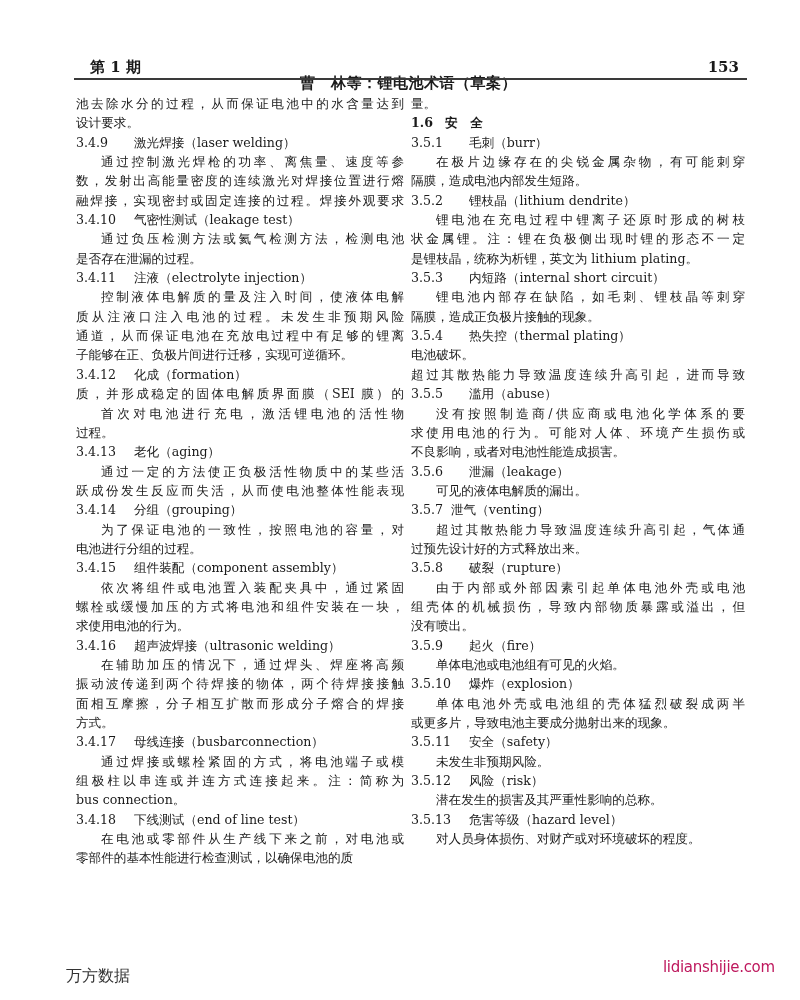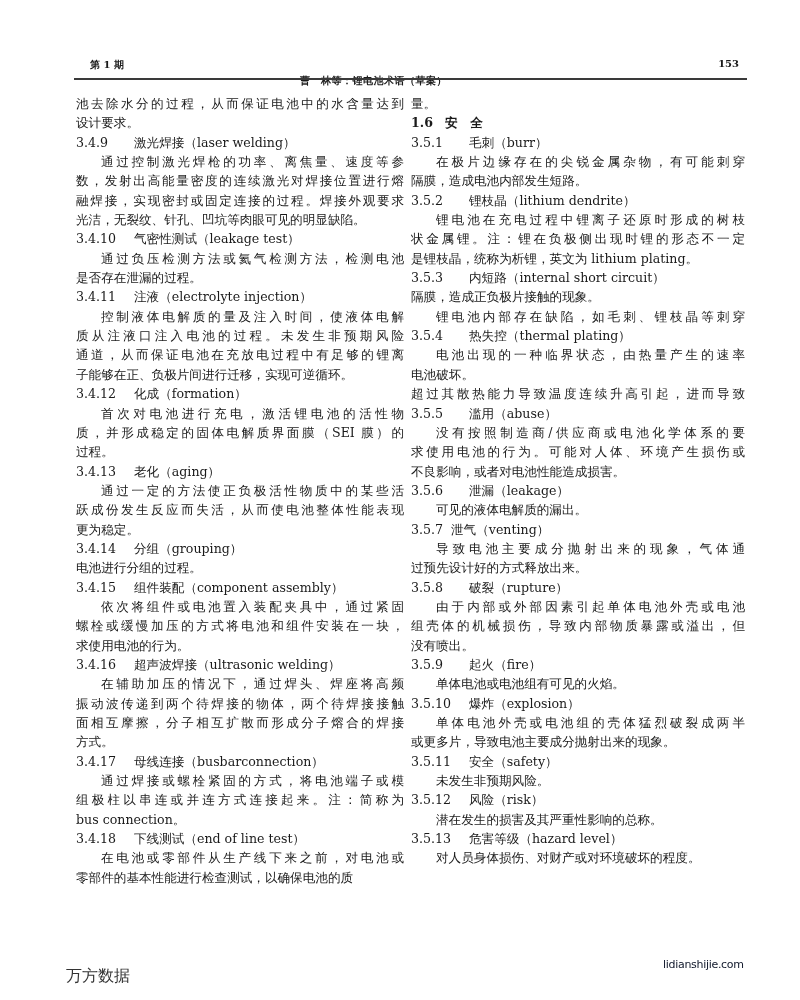--- a/index.html
+++ b/index.html
@@ -3,21 +3,21 @@
 <meta charset="utf-8">
 <style>
   html, body { margin: 0; padding: 0; background: #ffffff; }
   body {
     width: 800px; height: 1000px; position: relative; overflow: hidden;
     font-family: "DejaVu Serif", "Liberation Serif", serif;
     color: #1a1a1a;
   }
   .header {
     position: absolute; left: 74px; top: 58px; width: 673px; height: 22px;
-    font-size: 10px; font-weight: bold;
+    font-size: 15px; font-weight: bold;
   }
   .header .issue { position: absolute; left: 16px; top: 0; }
   .header .title { position: absolute; left: 226px; top: 16px; letter-spacing: 0.5px; }
   .header .page  { position: absolute; right: 8px; top: 0; }
   .rule {
     position: absolute; left: 74px; top: 78px; width: 673px; height: 2px;
     background: #3a3a3a;
   }
   .col {
     position: absolute; top: 94px;
@@ -32,59 +32,58 @@
   .term.tight .num { min-width: 40px; }
   .section { white-space: nowrap; height: 19.35px; font-weight: bold; }
   .section .num { display: inline-block; min-width: 34px; }
   .indent { padding-left: 25px; }
   .footer-left {
     position: absolute; left: 66px; top: 966px;
     font-family: "DejaVu Sans", sans-serif; font-size: 16px; color: #333;
   }
   .footer-right {
     position: absolute; left: 663px; top: 958px;
-    font-family: "DejaVu Sans", sans-serif; font-size: 11px; color: #0f172a;
+    font-family: "DejaVu Sans", sans-serif; font-size: 15px; color: #be185d;
     letter-spacing: -0.3px;
   }
 </style>
 </head>
 <body>
 
 <div class="header">
   <span class="issue">第 1 期</span>
   <span class="title">曹　林等：锂电池术语（草案）</span>
   <span class="page">153</span>
 </div>
 <div class="rule"></div>
 
 <div class="col left">
     <div class="line">池去除水分的过程，从而保证电池中的水含量达到</div>
     <div class="line last">设计要求。</div>
     <div class="term"><span class="num">3.4.9</span><span>激光焊接（laser welding）</span></div>
     <div class="line indent">通过控制激光焊枪的功率、离焦量、速度等参</div>
     <div class="line">数，发射出高能量密度的连续激光对焊接位置进行熔</div>
     <div class="line">融焊接，实现密封或固定连接的过程。焊接外观要求</div>
-    <div class="line last">光洁，无裂纹、针孔、凹坑等肉眼可见的明显缺陷。</div>
     <div class="term"><span class="num">3.4.10</span><span>气密性测试（leakage test）</span></div>
     <div class="line indent">通过负压检测方法或氦气检测方法，检测电池</div>
     <div class="line last">是否存在泄漏的过程。</div>
     <div class="term"><span class="num">3.4.11</span><span>注液（electrolyte injection）</span></div>
     <div class="line indent">控制液体电解质的量及注入时间，使液体电解</div>
     <div class="line">质从注液口注入电池的过程。未发生非预期风险</div>
     <div class="line">通道，从而保证电池在充放电过程中有足够的锂离</div>
     <div class="line last">子能够在正、负极片间进行迁移，实现可逆循环。</div>
     <div class="term"><span class="num">3.4.12</span><span>化成（formation）</span></div>
+    <div class="line">质，并形成稳定的固体电解质界面膜（SEI 膜）的</div>
     <div class="line indent">首次对电池进行充电，激活锂电池的活性物</div>
-    <div class="line">质，并形成稳定的固体电解质界面膜（SEI 膜）的</div>
     <div class="line last">过程。</div>
     <div class="term"><span class="num">3.4.13</span><span>老化（aging）</span></div>
     <div class="line indent">通过一定的方法使正负极活性物质中的某些活</div>
     <div class="line">跃成份发生反应而失活，从而使电池整体性能表现</div>
-    <div class="line last">更为稳定。</div>
     <div class="term"><span class="num">3.4.14</span><span>分组（grouping）</span></div>
+    <div class="line indent">为了保证电池的一致性，按照电池的容量，对</div>
     <div class="line last">电池进行分组的过程。</div>
     <div class="term"><span class="num">3.4.15</span><span>组件装配（component assembly）</span></div>
     <div class="line indent">依次将组件或电池置入装配夹具中，通过紧固</div>
     <div class="line">螺栓或缓慢加压的方式将电池和组件安装在一块，</div>
     <div class="line last">求使用电池的行为。</div>
     <div class="term"><span class="num">3.4.16</span><span>超声波焊接（ultrasonic welding）</span></div>
     <div class="line indent">在辅助加压的情况下，通过焊头、焊座将高频</div>
     <div class="line">振动波传递到两个待焊接的物体，两个待焊接接触</div>
     <div class="line">面相互摩擦，分子相互扩散而形成分子熔合的焊接</div>
     <div class="line last">方式。</div>
@@ -100,34 +99,33 @@
     <div class="line last">量。</div>
     <div class="section"><span class="num">1.6</span><span>安　全</span></div>
     <div class="term"><span class="num">3.5.1</span><span>毛刺（burr）</span></div>
     <div class="line indent">在极片边缘存在的尖锐金属杂物，有可能刺穿</div>
     <div class="line last">隔膜，造成电池内部发生短路。</div>
     <div class="term"><span class="num">3.5.2</span><span>锂枝晶（lithium dendrite）</span></div>
     <div class="line indent">锂电池在充电过程中锂离子还原时形成的树枝</div>
     <div class="line">状金属锂。注：锂在负极侧出现时锂的形态不一定</div>
     <div class="line last">是锂枝晶，统称为析锂，英文为 lithium plating。</div>
     <div class="term"><span class="num">3.5.3</span><span>内短路（internal short circuit）</span></div>
+    <div class="line indent">锂电池内部存在缺陷，如毛刺、锂枝晶等刺穿</div>
     <div class="line last">隔膜，造成正负极片接触的现象。</div>
-    <div class="line indent">锂电池内部存在缺陷，如毛刺、锂枝晶等刺穿</div>
     <div class="term"><span class="num">3.5.4</span><span>热失控（thermal plating）</span></div>
-    <div class="line indent">电池出现的一种临界状态，由热量产生的速率</div>
     <div class="line last">电池破坏。</div>
     <div class="line">超过其散热能力导致温度连续升高引起，进而导致</div>
     <div class="term"><span class="num">3.5.5</span><span>滥用（abuse）</span></div>
     <div class="line indent">没有按照制造商/供应商或电池化学体系的要</div>
     <div class="line">求使用电池的行为。可能对人体、环境产生损伤或</div>
     <div class="line last">不良影响，或者对电池性能造成损害。</div>
     <div class="term"><span class="num">3.5.6</span><span>泄漏（leakage）</span></div>
     <div class="line last indent">可见的液体电解质的漏出。</div>
     <div class="term tight"><span class="num">3.5.7</span><span>泄气（venting）</span></div>
-    <div class="line indent">导致电池主要成分抛射出来的现象，气体通</div>
+    <div class="line indent">超过其散热能力导致温度连续升高引起，气体通</div>
     <div class="line last">过预先设计好的方式释放出来。</div>
     <div class="term"><span class="num">3.5.8</span><span>破裂（rupture）</span></div>
     <div class="line indent">由于内部或外部因素引起单体电池外壳或电池</div>
     <div class="line">组壳体的机械损伤，导致内部物质暴露或溢出，但</div>
     <div class="line last">没有喷出。</div>
     <div class="term"><span class="num">3.5.9</span><span>起火（fire）</span></div>
     <div class="line last indent">单体电池或电池组有可见的火焰。</div>
     <div class="term"><span class="num">3.5.10</span><span>爆炸（explosion）</span></div>
     <div class="line indent">单体电池外壳或电池组的壳体猛烈破裂成两半</div>
     <div class="line last">或更多片，导致电池主要成分抛射出来的现象。</div>

